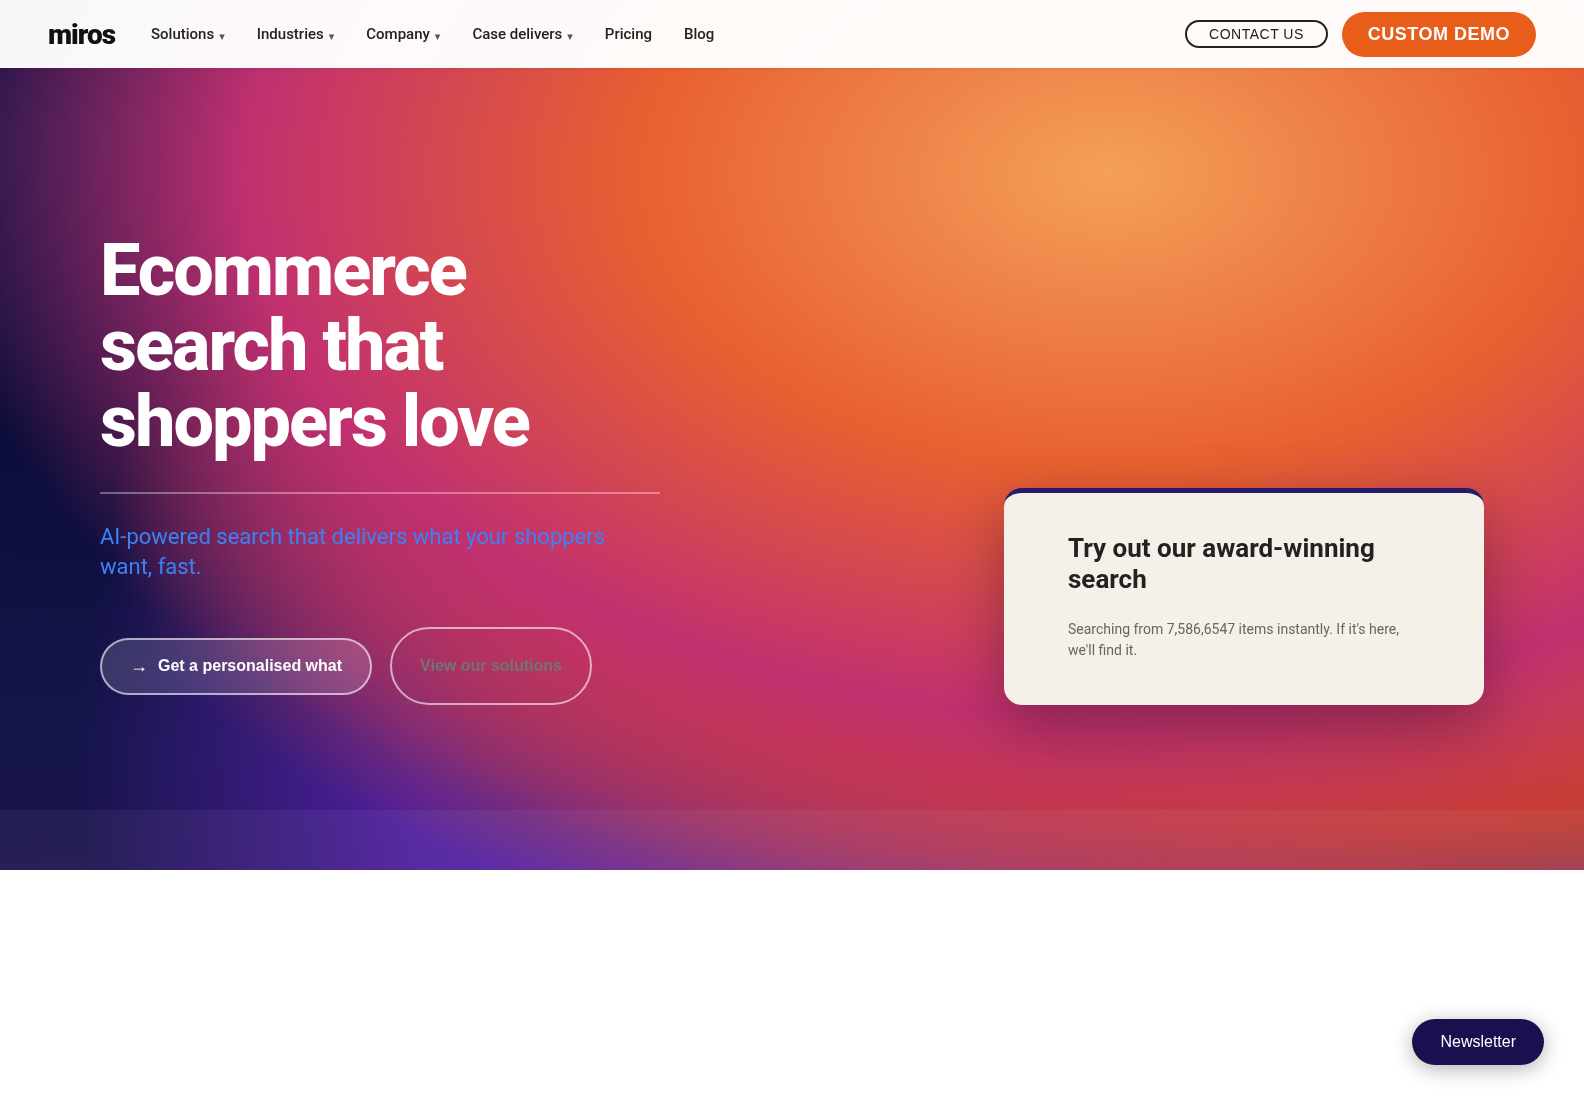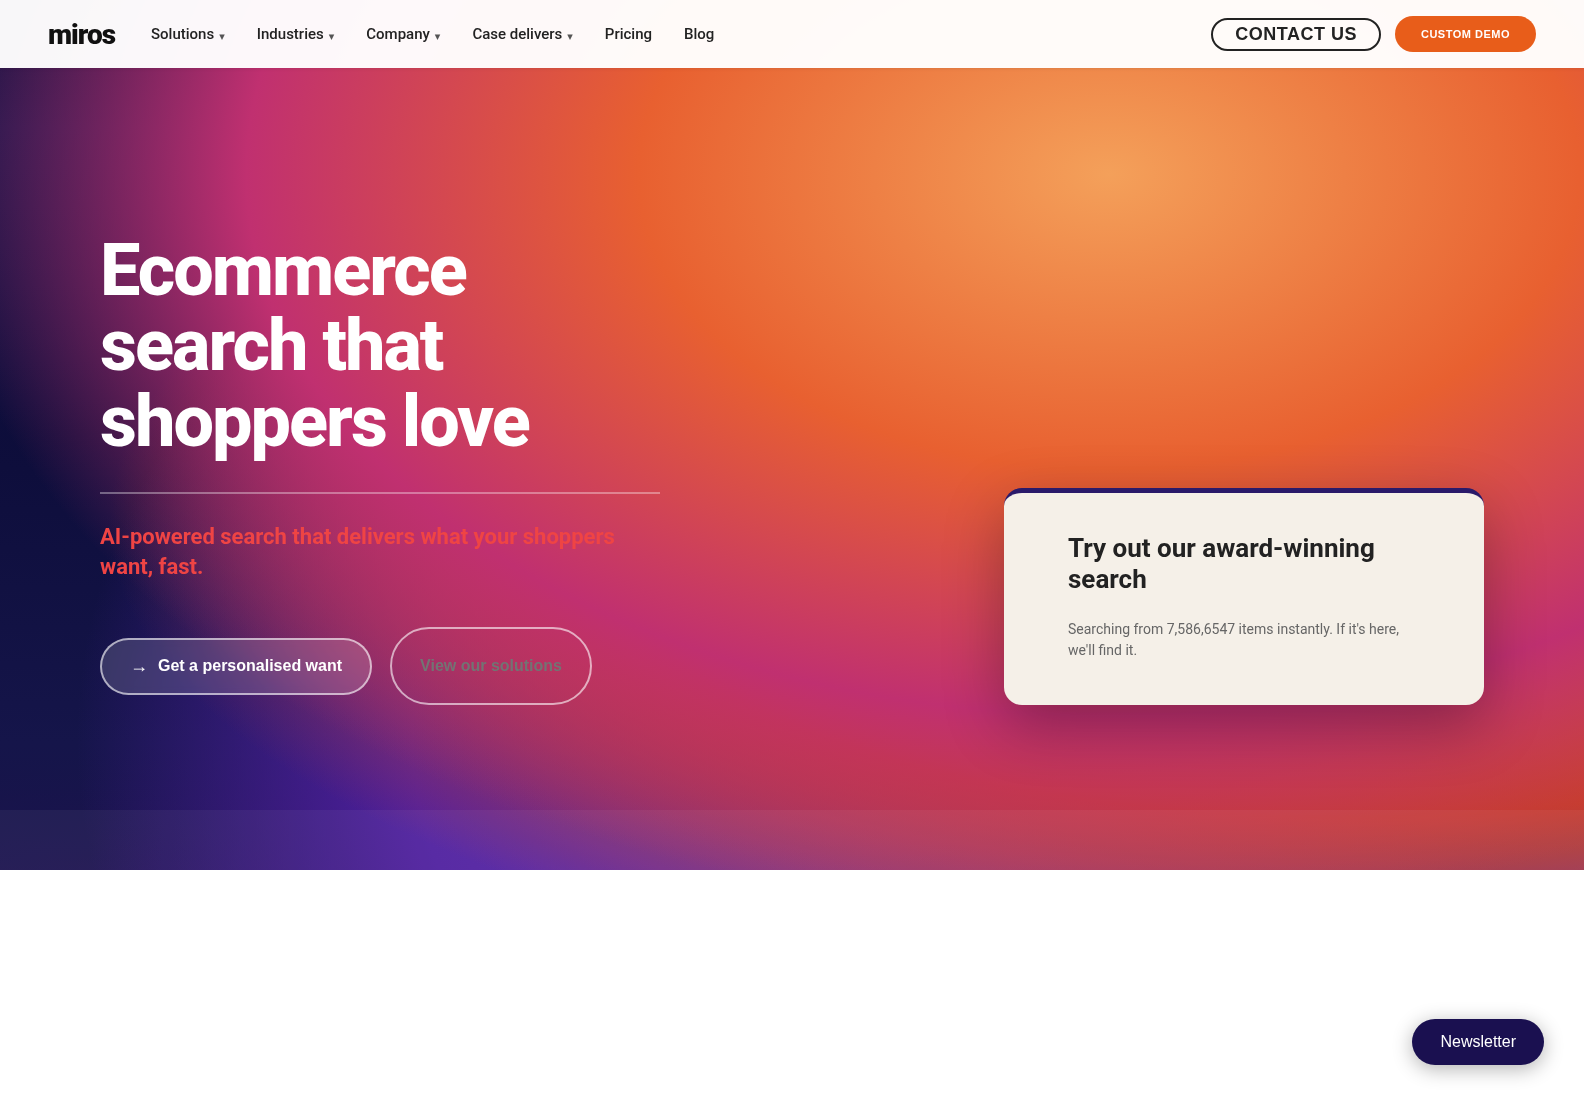--- a/index.html
+++ b/index.html
@@ -20,28 +20,28 @@
     .nav-link {
       font-size: 15px; font-weight: 500; color: #222;
       cursor: pointer; display: flex; align-items: flex-end; gap: 5px;
       text-decoration: none; white-space: nowrap;
     }
     .nav-link .chevron { font-size: 11px; color: #555; }
     .nav-right { display: flex; align-items: center; gap: 14px; }
     .btn-contact {
       padding: 4px 22px; border-radius: 50px;
       border: 2px solid #222; background: transparent;
-      font-size: 18px; font-weight: 700; color: #222;
+      font-size: 14px; font-weight: 400; color: #222;
       cursor: pointer; letter-spacing: 0.5px;
       white-space: nowrap;
     }
     .btn-demo {
       padding: 12px 26px; border-radius: 50px;
       border: none; background: #e85d1a;
-      font-size: 11px; font-weight: 700; color: #fff;
+      font-size: 18px; font-weight: 700; color: #fff;
       cursor: pointer; letter-spacing: 0.5px;
       white-space: nowrap;
     }
 
     
     .hero {
       position: relative;
       width: 100%;
       min-height: 870px;
       padding-top: 68px;
@@ -72,21 +72,21 @@
       font-size: 72px; font-weight: 800; line-height: 1.05;
       color: #fff; margin-bottom: 32px;
       letter-spacing: -2px;
     }
     .hero-divider {
       width: 100%; height: 2px;
       background: rgba(255,255,255,0.35);
       margin-bottom: 28px;
     }
     .hero-subtext {
-      font-size: 22px; font-weight: 700; color: #ef4444;
+      font-size: 22px; font-weight: 400; color: #3b82f6;
       line-height: 1.4; margin-bottom: 44px;
     }
     .hero-buttons { display: flex; align-items: center; gap: 18px; }
     .btn-personalized {
       display: flex; align-items: center; gap: 10px;
       padding: 16px 28px; border-radius: 50px;
       background: rgba(255,255,255,0.15);
       border: 2px solid rgba(255,255,255,0.6);
       color: #fff; font-size: 16px; font-weight: 600;
       cursor: pointer; white-space: nowrap;
@@ -179,21 +179,21 @@
 <section class="hero">
   <div class="hero-bg"></div>
   <div class="hero-content">
     <div class="hero-text">
       <h1 class="hero-heading">Ecommerce search that shoppers love</h1>
       <div class="hero-divider"></div>
       <p class="hero-subtext">AI-powered search that delivers what your shoppers want, fast.</p>
       <div class="hero-buttons">
         <button class="btn-personalized">
           <span class="arrow">→</span>
-          <span>Get a personalised want</span>
+          <span>Get a personalised what</span>
         </button>
         <button class="btn-solutions">View our solutions</button>
       </div>
     </div>
     <div class="search-card">
       <h2 class="search-card-title">Try out our award-winning search</h2>
       <p class="search-card-subtitle">Searching from 7,586,6547 items instantly. If it's here, we'll find it.</p>
     </div>
   </div>
   <div class="bottom-bar"></div>

